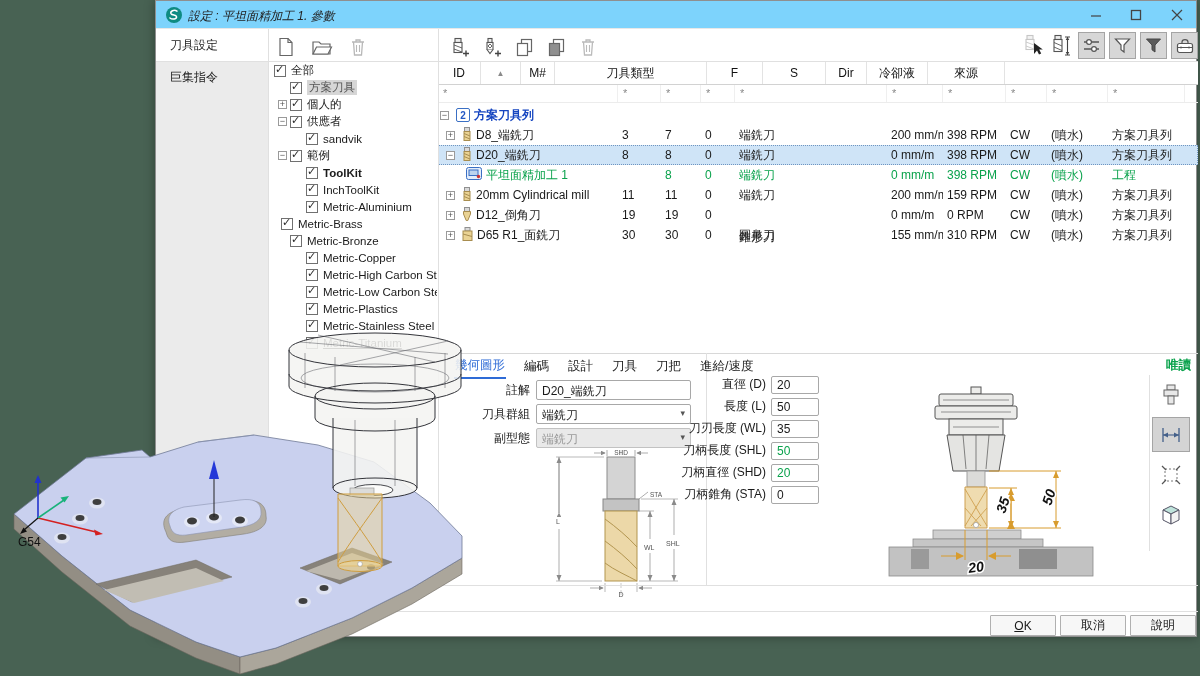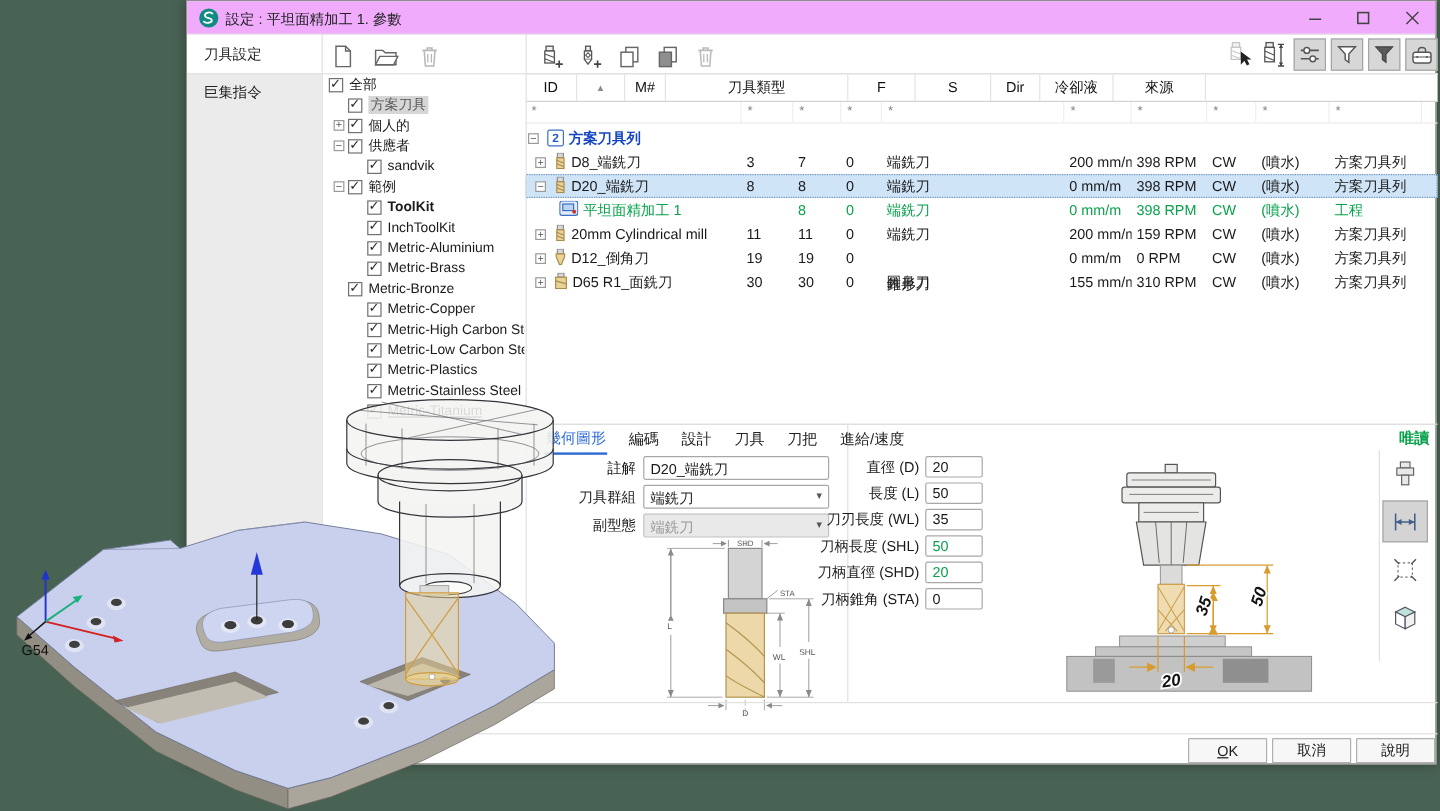--- a/index.html
+++ b/index.html
@@ -2,22 +2,22 @@
 <html><head>
 <meta charset="utf-8">
 <style>
   * { margin:0; padding:0; box-sizing:border-box; }
   html,body { width:1200px; height:676px; overflow:hidden;
     font-family:"Liberation Sans","DejaVu Sans",sans-serif; font-size:12px; color:#1a1a1a; }
   .screen { position:relative; width:1200px; height:676px; background:#486253; }
   .abs { position:absolute; }
   .dialog { position:absolute; left:155px; top:0; width:1042px; height:637px;
     background:#fff; border:1px solid #8f8f8f; box-shadow:0 0 10px rgba(0,0,0,.35); z-index:10; }
-  .titlebar { position:absolute; left:0; top:0; width:100%; height:28px; background:#f0abfc;
-    border-bottom:1px solid #e8e8e8; }
+  .titlebar { position:absolute; left:0; top:0; width:100%; height:28px; background:#7dd3fc;
+    border-bottom:1px solid #e8e8e8;font-style:italic; }
   .title-text { position:absolute; left:32px; top:7px; font-size:12px; color:#222; white-space:nowrap; }
   .wbtn { position:absolute; top:0; height:28px; display:flex; align-items:center; justify-content:center;
     color:#444; font-size:13px; }
   .hline { position:absolute; height:1px; background:#e0e0e0; }
   .vline { position:absolute; width:1px; background:#e0e0e0; }
   
   .side-item { position:absolute; left:0; width:112px; height:32px; display:flex; align-items:center;
     padding-left:14px; font-size:12px; color:#222; }
   .side-gray { position:absolute; left:0; top:60px; width:112px; height:550px; background:#ebebeb; }
   
@@ -62,21 +62,21 @@
   .readonly { position:absolute; left:935px; top:356px; width:100px; text-align:right;
     color:#0aa24c; font-weight:bold; font-size:12.5px; }
   .frow { display:flex; align-items:center; height:24px; }
   .frow .flabel { width:86px; text-align:right; margin-right:6px; font-size:12px; }
   .textbox { width:155px; height:20px; border:1px solid #a8a8a8; border-radius:2px; background:#fff;
     font-size:12px; padding:2px 5px; white-space:nowrap; overflow:hidden; }
   .combo { position:relative; width:155px; height:20px; border:1px solid #a8a8a8; border-radius:2px;
     background:#fff; font-size:12px; padding:2px 5px; }
   .combo .chev { position:absolute; right:5px; top:3px; font-size:9px; color:#555; }
   .combo.disabled { background:#e9e9e9; color:#999; border-color:#c2c2c2; }
-  .grow { display:flex; align-items:flex-end; height:22px; }
+  .grow { display:flex; align-items:flex-start; height:22px; }
   .grow .glabel { width:158px; text-align:right; margin-right:5px; font-size:12px; white-space:nowrap; }
   .numbox { width:48px; height:18px; border:1px solid #a8a8a8; border-radius:2px; background:#fff;
     font-size:12px; padding:1px 5px; }
   .strip-btn { width:38px; height:35px; display:flex; align-items:center; justify-content:center;
     background:#fff; }
   .strip-btn.pressed { background:#d4d4d4; border:1px solid #a5a5a5; }
   
   .btn { position:absolute; height:21px; border:1px solid #b0b0b0; background:#f7f7f7; font-size:12px;
     display:flex; align-items:center; justify-content:center; border-radius:1px; }
   .dim-num { font-style:italic; font-weight:bold; font-size:14px; fill:#111; stroke:#fff;
@@ -181,21 +181,21 @@
         <div class="tree-row" style="padding-left: 25px;">
           <span class="exp-spacer"></span>
           <span class="checkbox checked"></span>
           <span class="tree-label">InchToolKit</span>
         </div>
         <div class="tree-row" style="padding-left: 25px;">
           <span class="exp-spacer"></span>
           <span class="checkbox checked"></span>
           <span class="tree-label">Metric-Aluminium</span>
         </div>
-        <div class="tree-row" style="padding-left: 25px;">
+        <div class="tree-row" style="">
           <span class="exp-spacer"></span>
           <span class="checkbox checked"></span>
           <span class="tree-label">Metric-Brass</span>
         </div>
         <div class="tree-row" style="padding-left: 9px;">
           <span class="exp-spacer"></span>
           <span class="checkbox checked"></span>
           <span class="tree-label">Metric-Bronze</span>
         </div>
         <div class="tree-row" style="padding-left: 25px;">

